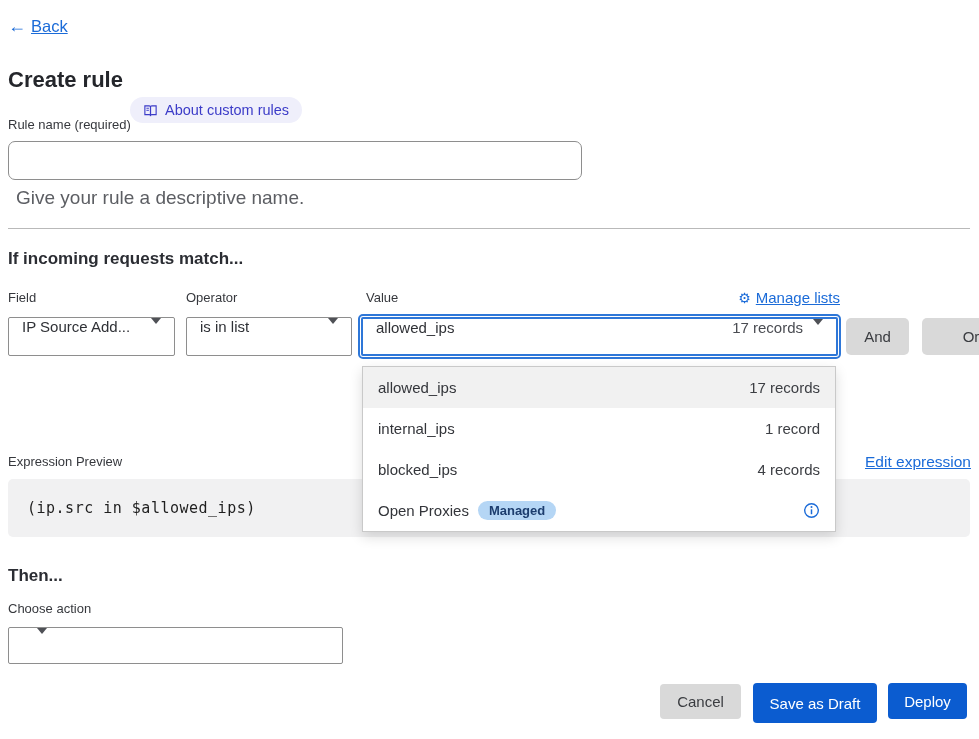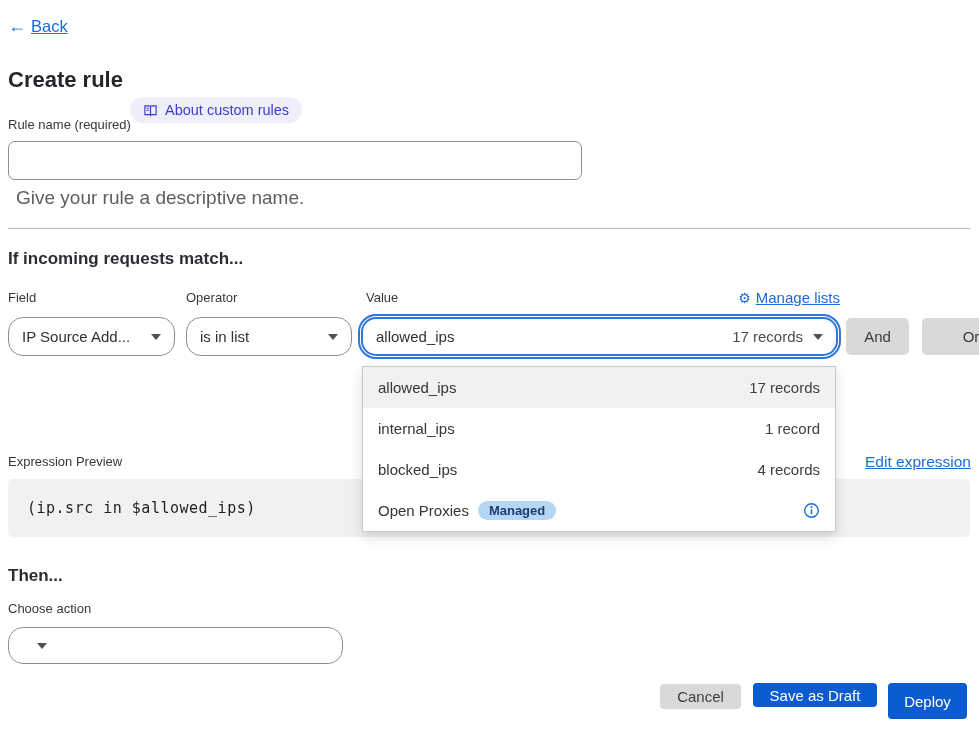--- a/index.html
+++ b/index.html
@@ -32,22 +32,22 @@
 
   .section-h { font-size:17px; font-weight:700; color:#2b2d33; }
   .match-heading { left:8px; top:249px; }
 
   .field-label { left:8px; top:290px; }
   .operator-label { left:186px; top:290px; }
   .value-label { left:366px; top:290px; }
   .manage-lists { top:289px; right:139px; font-size:15px; }
   .gear { font-size:14px; text-decoration:none; }
 
-  .select { height:39px; border:1px solid #8e8e8e; border-radius:15px; background:#fff; display:flex;
-    align-items:center; padding:0 13px; font-size:15px; color:#2f3136; cursor:pointer; }
+  .select { height:39px; border:1px solid #8e8e8e; border-radius:2px; background:#fff; display:flex;
+    padding:0 13px; font-size:15px; color:#2f3136; cursor:pointer; }
   .select .grow { flex:1; }
   .chev { width:0; height:0; border-left:5px solid transparent; border-right:5px solid transparent;
     border-top:6px solid #4f5156; margin-left:10px; flex:none; }
   .field-select { left:8px; top:317px; width:167px; }
   .operator-select { left:186px; top:317px; width:166px; }
   .value-select { left:361px; top:317px; width:477px; border:2px solid #2e77d8; outline:2px solid #2e77d8; outline-offset:1px; }
   .value-select .meta { color:#4a4c52; margin-left:12px; }
 
   .gray-btn { background:#d9d9d9; border:none; border-radius:5px; font-size:15px; color:#3a3c40;
     font-family:"Liberation Sans", sans-serif; cursor:pointer; }
@@ -72,22 +72,22 @@
 
   
   .then-heading { left:8px; top:566px; }
   .action-label { left:8px; top:601px; }
   .action-select { left:8px; top:627px; width:335px; height:37px; padding-left:18px; }
   .action-select .placeholder { color:#6f7176; }
 
   
   .btn { border:none; border-radius:4px; font-size:15px; font-family:"Liberation Sans", sans-serif; cursor:pointer; }
   .blue-btn { background:#0b5cd0; color:#fff; }
-  .cancel-btn { left:660px; top:684px; width:81px; height:25px; }
-  .save-btn { left:753px; top:683px; width:124px; height:24px; }
+  .cancel-btn { left:660px; top:684px; width:81px; height:35px; }
+  .save-btn { left:753px; top:683px; width:124px; height:40px; }
   .deploy-btn { left:888px; top:683px; width:79px; height:36px; }
 
   .icon-svg { display:inline-block; vertical-align:middle; }
 </style>
 </head>
 <body>
 
 <div class="stage">
 
   <a class="abs link back">

